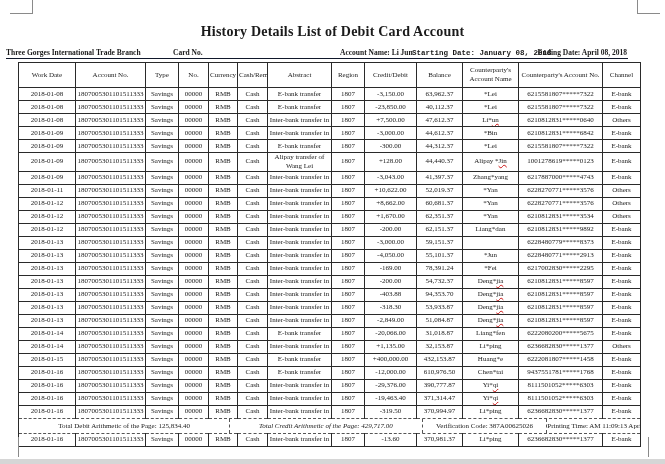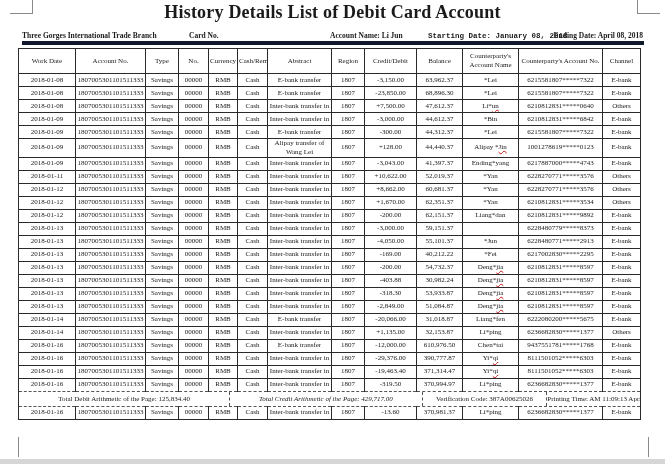--- a/index.html
+++ b/index.html
@@ -1,25 +1,25 @@
 <!DOCTYPE html>
 <html><head>
 <meta charset="utf-8">
 <style>
   html,body{margin:0;padding:0;background:#fff;}
   .canvas{position:relative;width:665px;height:464px;background:#ffffff;overflow:hidden;
           font-family:"Liberation Serif","DejaVu Serif",serif;color:#1a1a1a;}
   .mark{position:absolute;background:#8a8a8a;}
-  .title{margin-top:2px;text-align:center;font-size:18px;font-weight:bold;letter-spacing:.2px;}
-  .info-line{position:relative;margin-left:22px;margin-top:6px;width:622px;height:12px;
-             border-bottom:4px solid #0f172a;font-size:7.5px;font-weight:bold;}
+  .title{margin-top:24px;text-align:center;font-size:14px;font-weight:bold;letter-spacing:.2px;}
+  .info-line{position:relative;margin-left:6px;margin-top:6px;width:622px;height:12px;
+             border-bottom:1px solid #0f172a;font-size:7.5px;font-weight:bold;}
   .info-line span{position:absolute;bottom:1px;white-space:nowrap;}
   .i-branch{left:0;}
   .i-card{left:167px;}
-  .i-acct{left:308px;}
+  .i-acct{left:334px;}
   .i-start{left:406px;font-family:Liberation Mono, monospace;}
   .i-end{right:1px;}
   table{border-collapse:collapse;table-layout:fixed;width:622px;margin:3px 0 0 18px;}
   th,td{border:1px solid #2a2a2a;font-size:7px;font-weight:normal;text-align:center;
         vertical-align:middle;padding:0 1px;overflow:hidden;line-height:1.25;}
   th{height:24px;}
   td{height:12px;white-space:normal;word-wrap:break-word;}
   .sq{text-decoration:underline;text-decoration-style:wavy;text-decoration-color:#cc1111;
       text-decoration-thickness:1px;text-underline-offset:1px;}
   tr.no-bottom td{border-bottom-style:none;}
@@ -107,21 +107,21 @@
         <tr>
           <td>2018-01-08</td>
           <td>1807005301101511333</td>
           <td>Savings</td>
           <td>00000</td>
           <td>RMB</td>
           <td>Cash</td>
           <td>E-bank transfer</td>
           <td>1807</td>
           <td>-23,850.00</td>
-          <td>68,896.30</td>
+          <td>40,112.37</td>
           <td>*Lei</td>
           <td>6215581807*****7322</td>
           <td>E-bank</td>
         </tr>
         <tr>
           <td>2018-01-08</td>
           <td>1807005301101511333</td>
           <td>Savings</td>
           <td>00000</td>
           <td>RMB</td>
@@ -183,21 +183,21 @@
           <td>2018-01-09</td>
           <td>1807005301101511333</td>
           <td>Savings</td>
           <td>00000</td>
           <td>RMB</td>
           <td>Cash</td>
           <td>Inter-bank transfer in</td>
           <td>1807</td>
           <td>-3,043.00</td>
           <td>41,397.37</td>
-          <td>Ending*yang</td>
+          <td>Zhang*yang</td>
           <td>6217887000*****4743</td>
           <td>E-bank</td>
         </tr>
         <tr>
           <td>2018-01-11</td>
           <td>1807005301101511333</td>
           <td>Savings</td>
           <td>00000</td>
           <td>RMB</td>
           <td>Cash</td>
@@ -287,21 +287,21 @@
         <tr>
           <td>2018-01-13</td>
           <td>1807005301101511333</td>
           <td>Savings</td>
           <td>00000</td>
           <td>RMB</td>
           <td>Cash</td>
           <td>Inter-bank transfer in</td>
           <td>1807</td>
           <td>-169.00</td>
-          <td>40,212.22</td>
+          <td>78,391.24</td>
           <td>*Fei</td>
           <td>6217002830*****2295</td>
           <td>E-bank</td>
         </tr>
         <tr>
           <td>2018-01-13</td>
           <td>1807005301101511333</td>
           <td>Savings</td>
           <td>00000</td>
           <td>RMB</td>
@@ -317,21 +317,21 @@
         <tr>
           <td>2018-01-13</td>
           <td>1807005301101511333</td>
           <td>Savings</td>
           <td>00000</td>
           <td>RMB</td>
           <td>Cash</td>
           <td>Inter-bank transfer in</td>
           <td>1807</td>
           <td>-403.88</td>
-          <td>30,982.24</td>
+          <td>94,353.70</td>
           <td><span>Deng*</span><span class="sq">jia</span></td>
           <td>6210812831*****8597</td>
           <td>E-bank</td>
         </tr>
         <tr>
           <td>2018-01-13</td>
           <td>1807005301101511333</td>
           <td>Savings</td>
           <td>00000</td>
           <td>RMB</td>
@@ -381,20 +381,35 @@
           <td>00000</td>
           <td>RMB</td>
           <td>Cash</td>
           <td>Inter-bank transfer in</td>
           <td>1807</td>
           <td>+1,135.00</td>
           <td>32,153.87</td>
           <td>Li*ping</td>
           <td>6236682830*****1377</td>
           <td>Others</td>
+        </tr>
+        <tr>
+          <td>2018-01-15</td>
+          <td>1807005301101511333</td>
+          <td>Savings</td>
+          <td>00000</td>
+          <td>RMB</td>
+          <td>Cash</td>
+          <td>E-bank transfer</td>
+          <td>1807</td>
+          <td>+400,000.00</td>
+          <td>432,153.87</td>
+          <td>Huang*e</td>
+          <td>6222081807*****1458</td>
+          <td>E-bank</td>
         </tr>
         <tr>
           <td>2018-01-16</td>
           <td>1807005301101511333</td>
           <td>Savings</td>
           <td>00000</td>
           <td>RMB</td>
           <td>Cash</td>
           <td>E-bank transfer</td>
           <td>1807</td>

